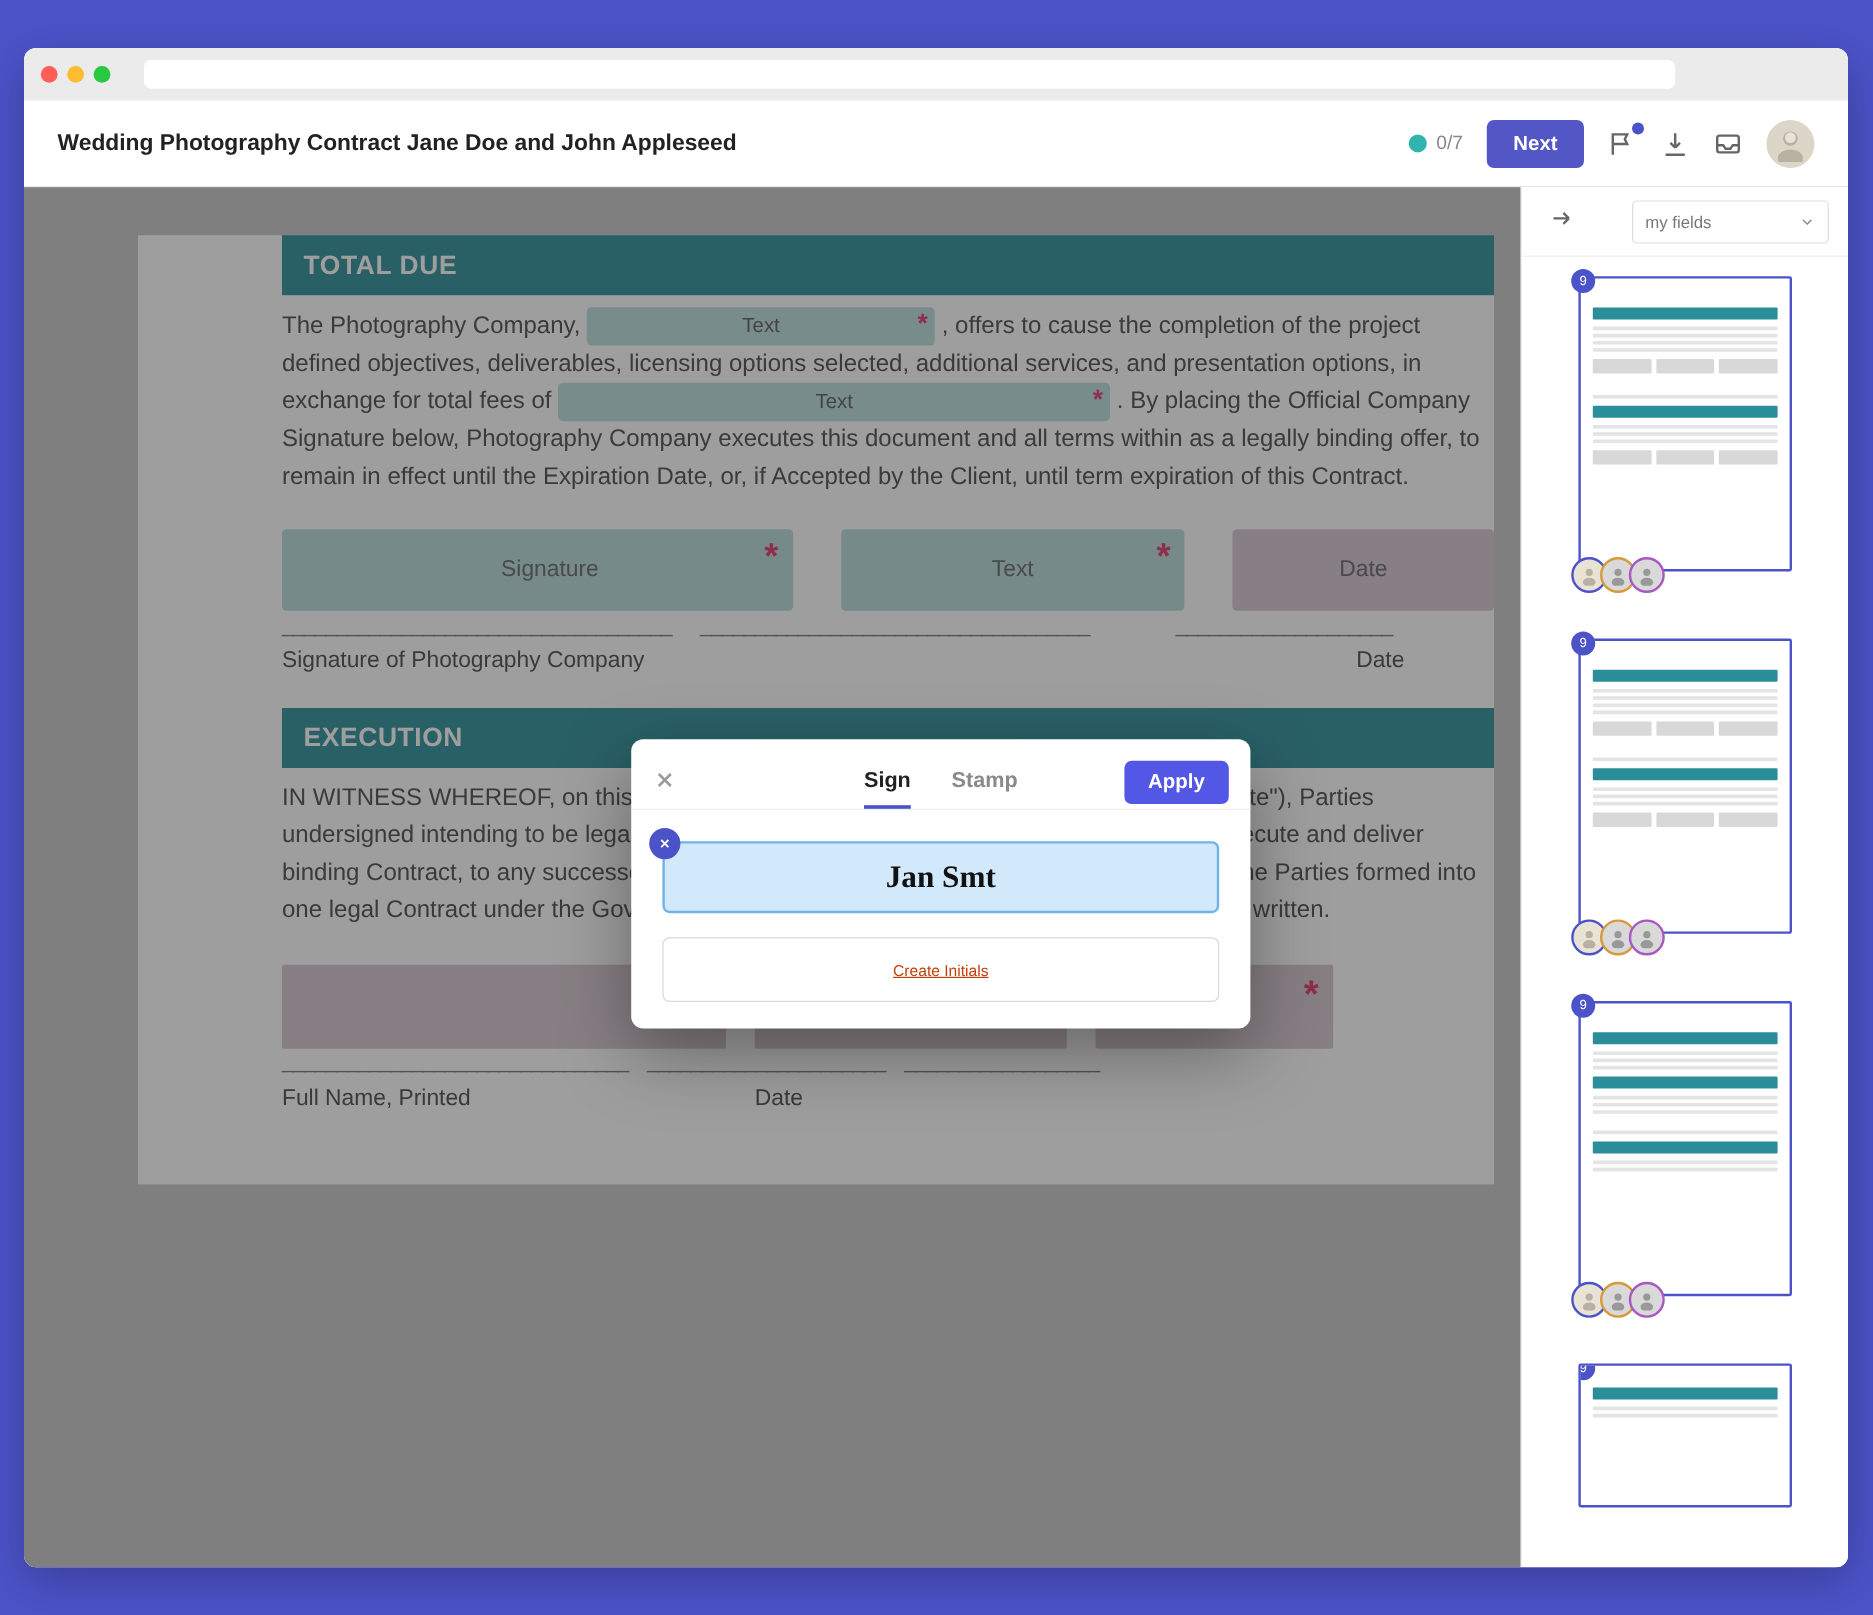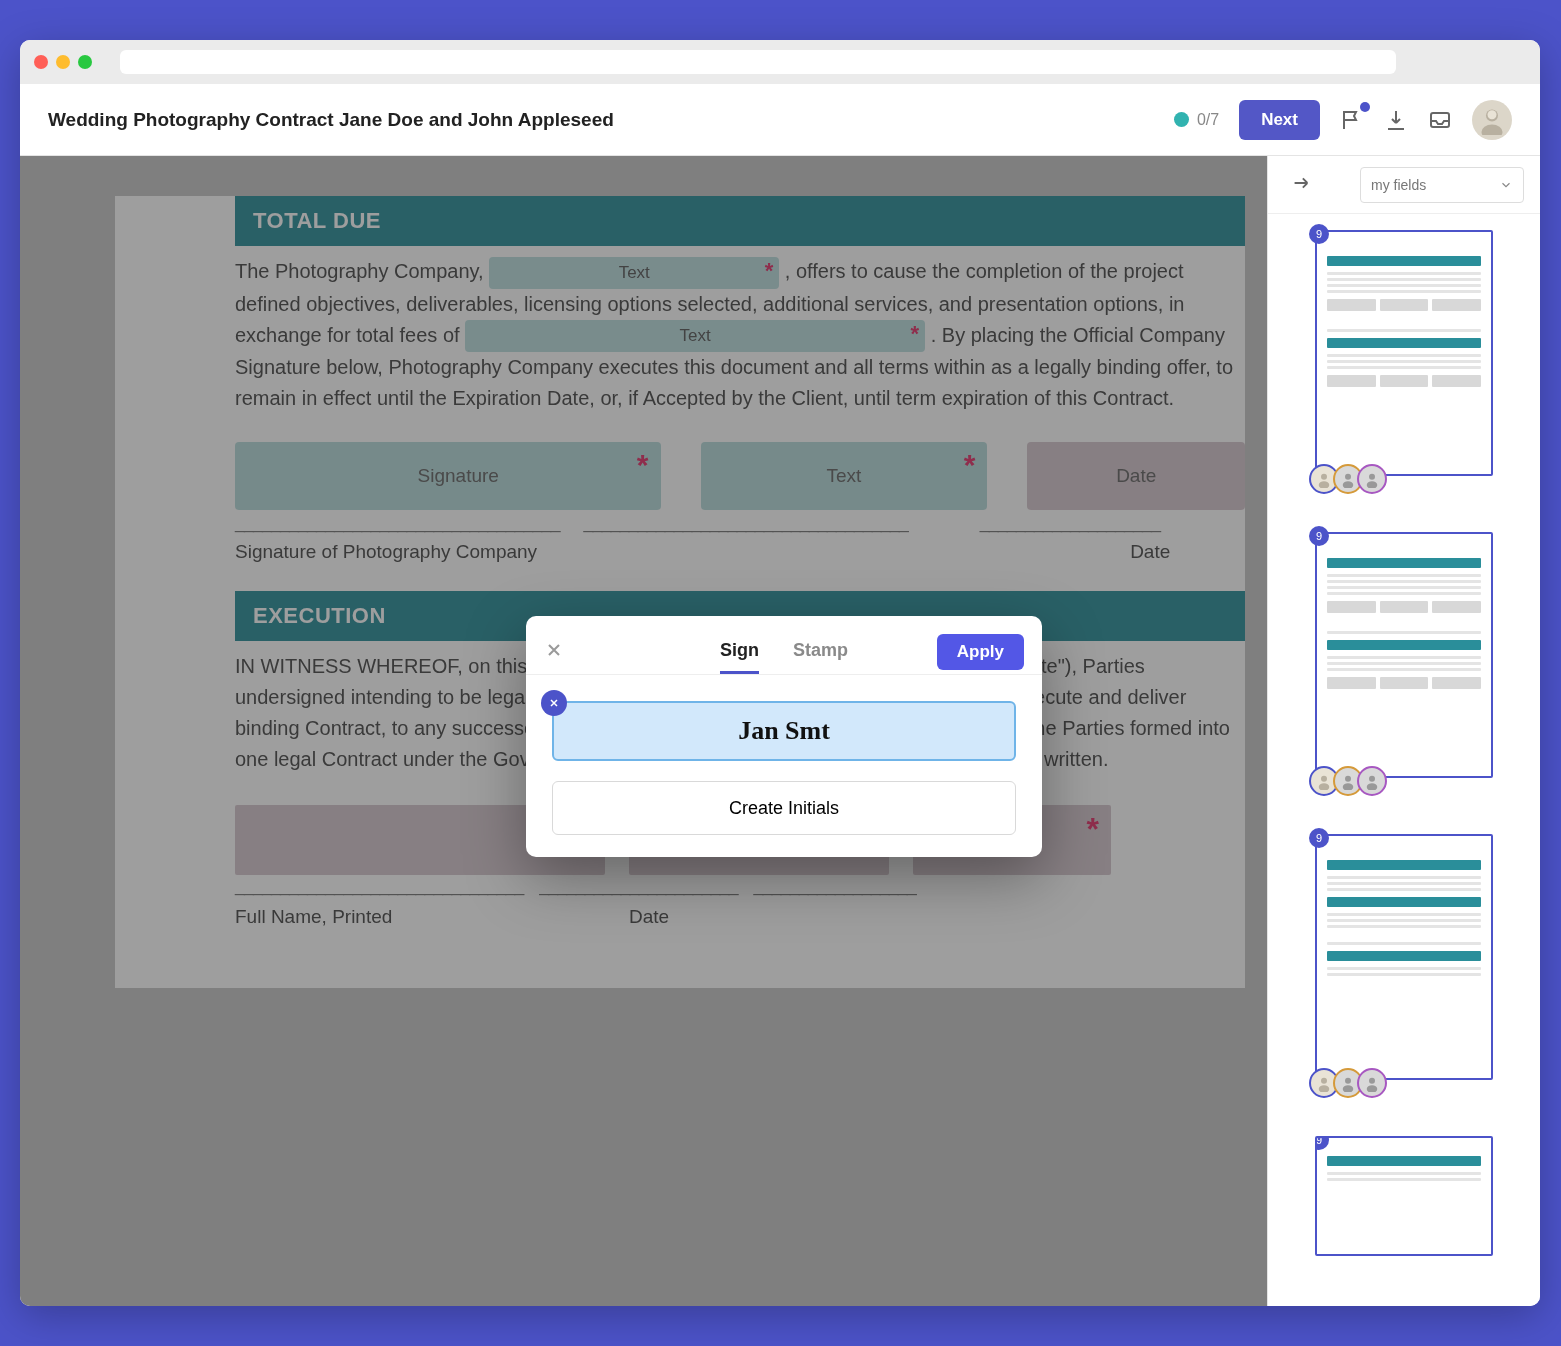--- a/index.html
+++ b/index.html
@@ -190,21 +190,21 @@
     font-family: "Brush Script MT", cursive; font-size:26px; color:#111;
   }
   .remove-chip{
     position:absolute; left:15px; top:15px; width:26px;height:26px;border-radius:50%;
     background:#4c53c9;color:#fff;display:flex;align-items:center;justify-content:center;
     font-size:15px; cursor:pointer;
   }
   .create-btn{
     margin:20px 26px 0 26px; width:calc(100% - 52px); height:54px;
     border:1px solid #d9d9d9; background:#fff; border-radius:6px;
-    font-size:18px; color:#000000; cursor:pointer;
+    font-size:13px; color:#c2410c; cursor:pointer;text-decoration:underline;
   }
 
   .sidebar-scroll::-webkit-scrollbar{width:8px;}
   .sidebar-scroll::-webkit-scrollbar-thumb{background:#ccc;border-radius:4px;}
 </style>
 </head>
 <body>
 
 <div class="window">
 

